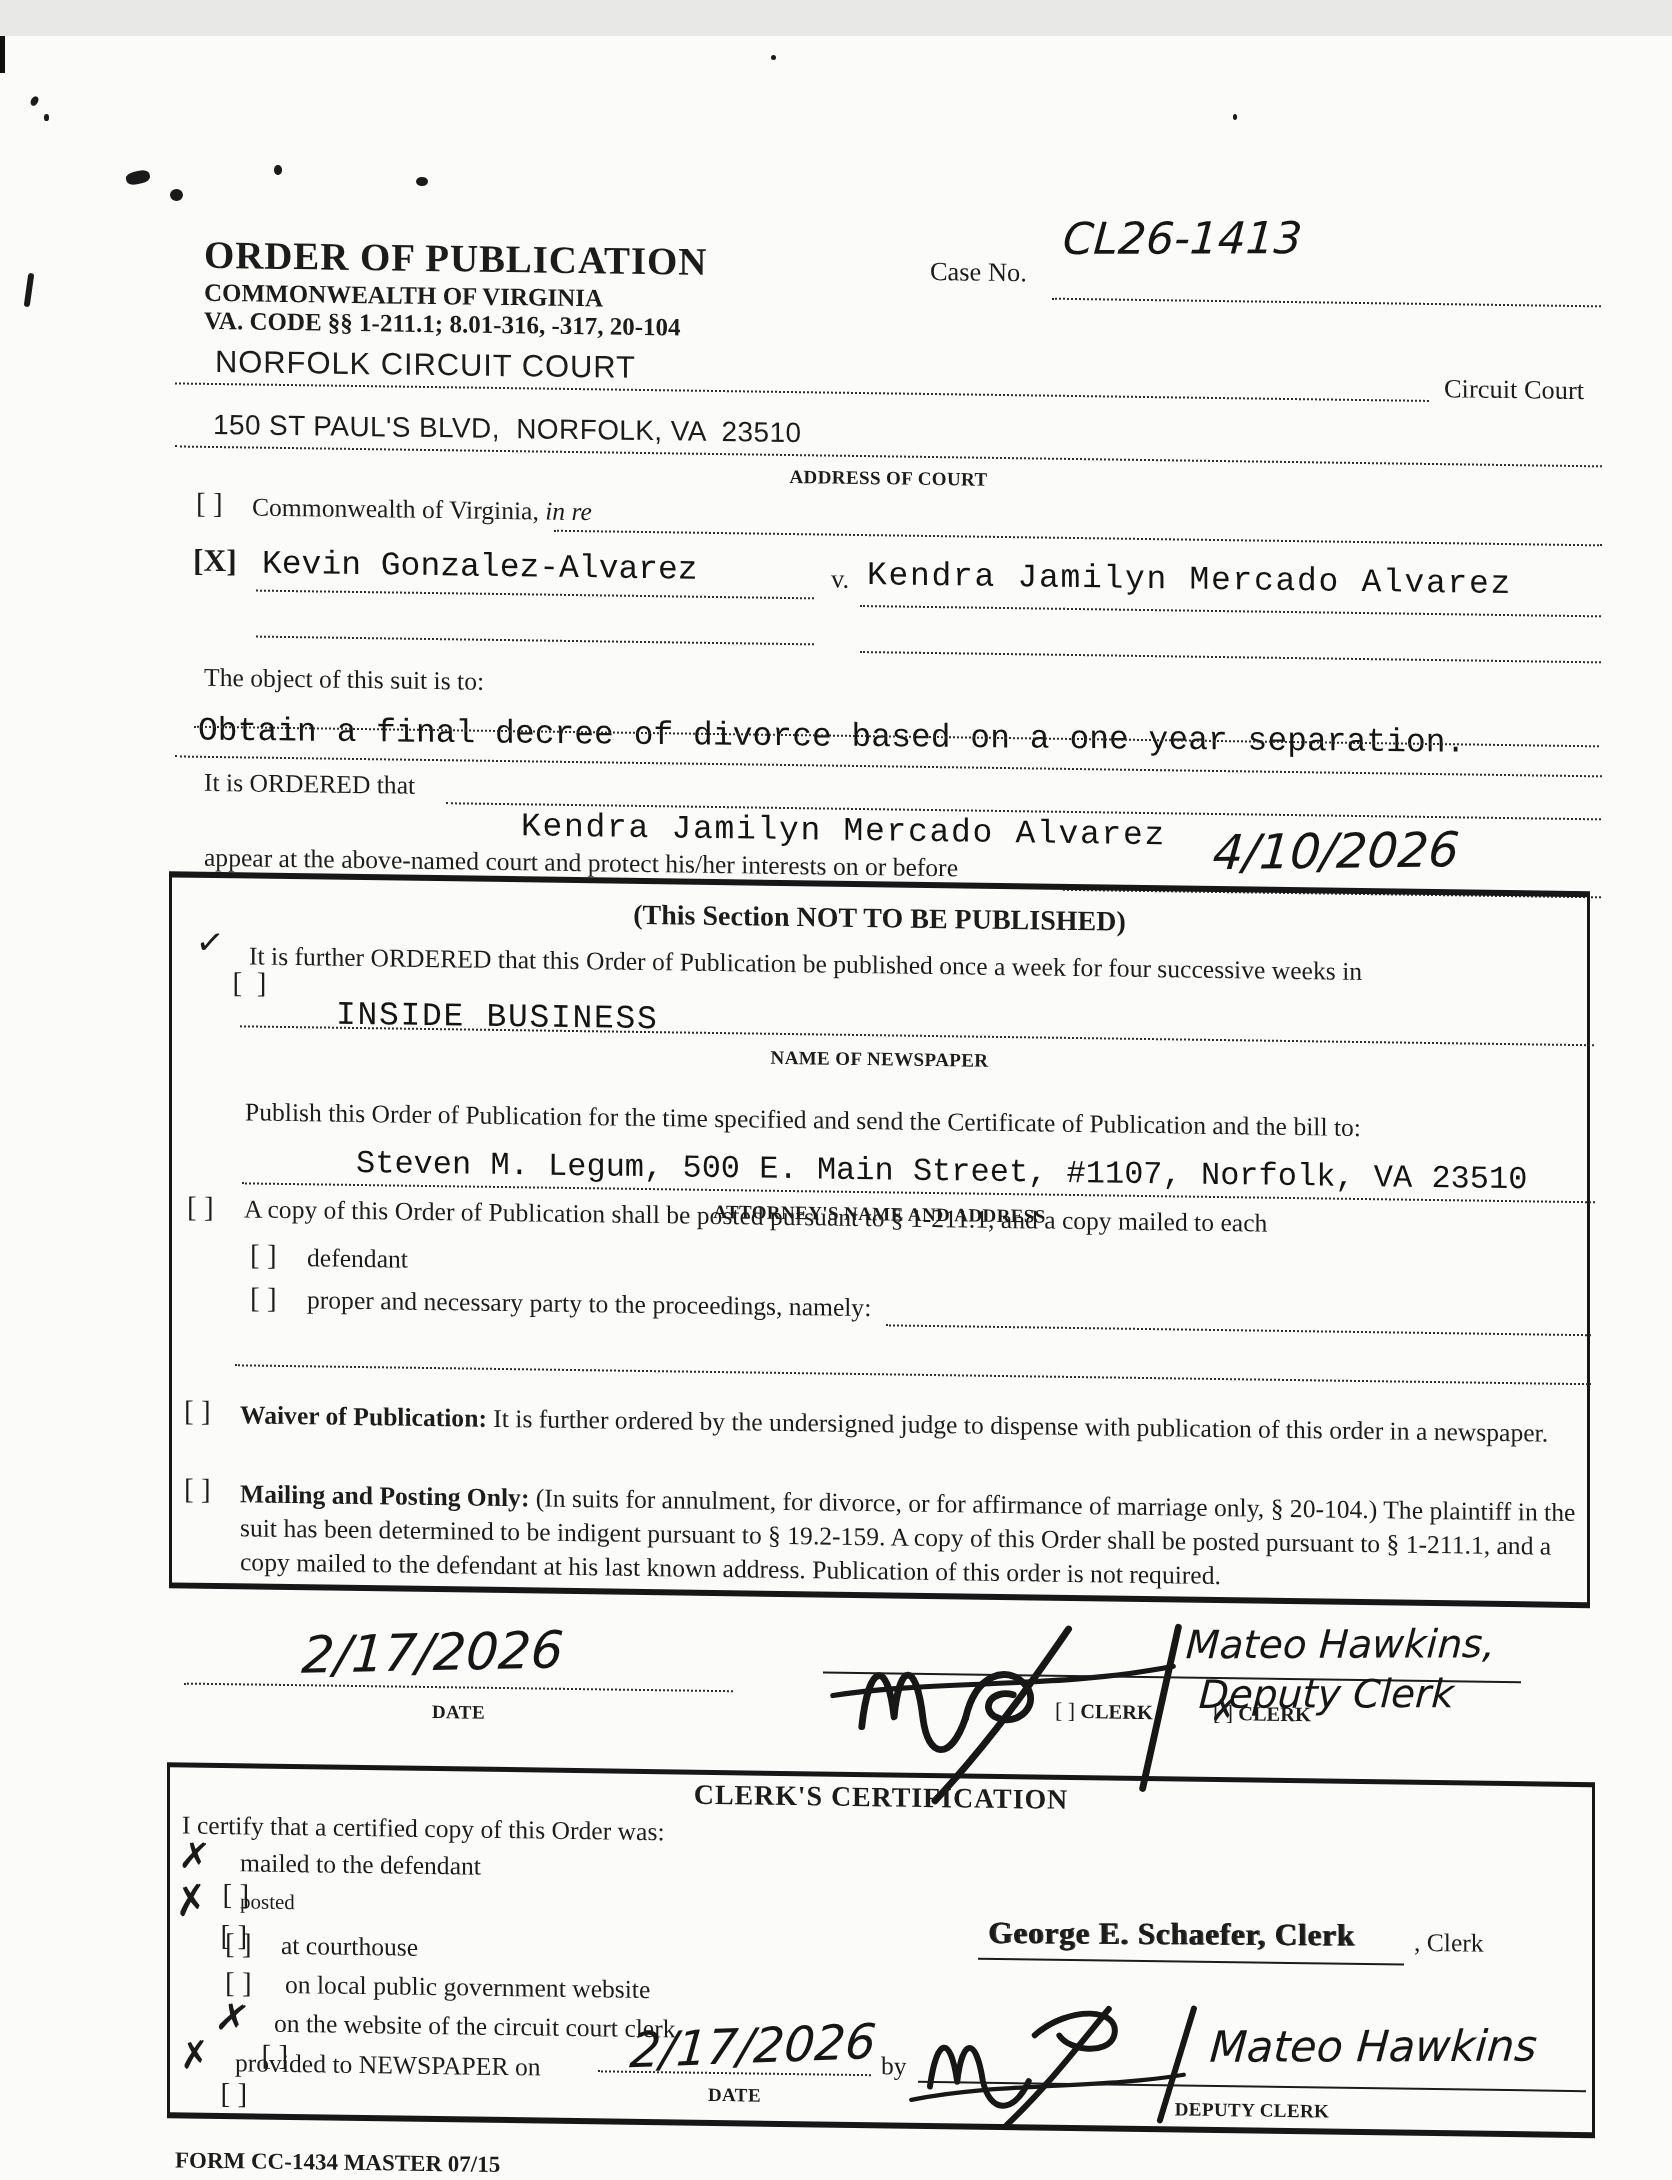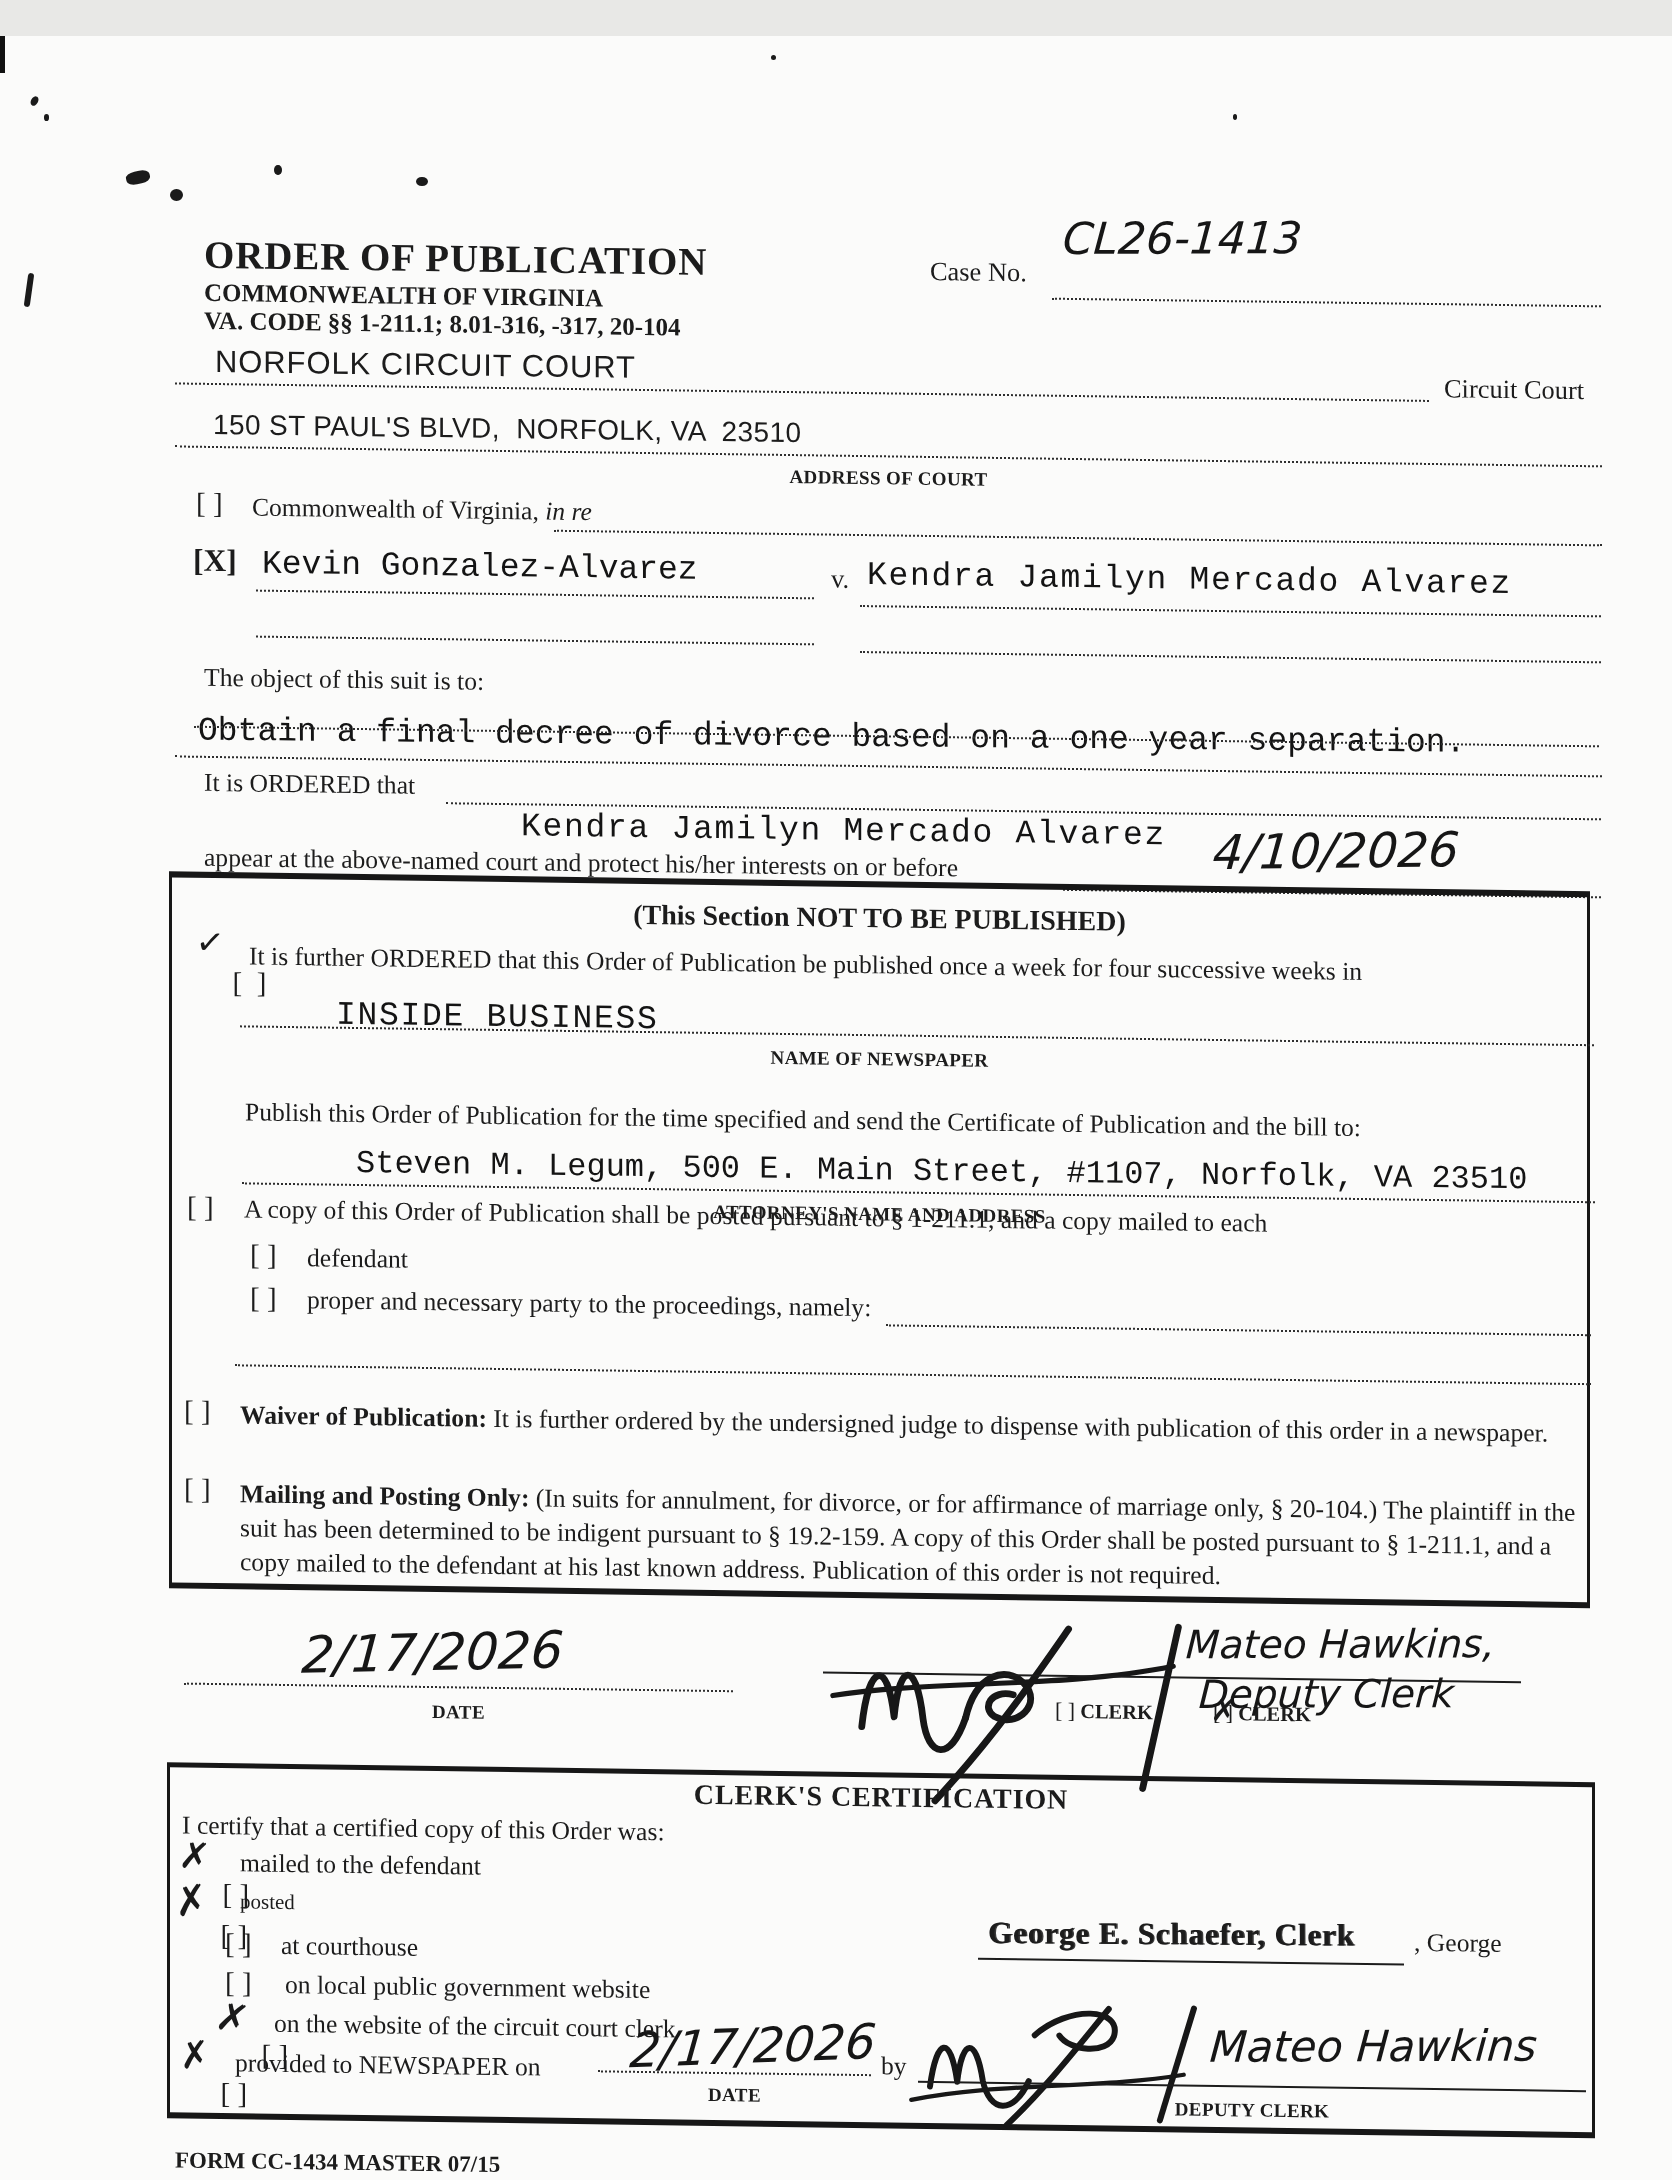--- a/index.html
+++ b/index.html
@@ -175,21 +175,21 @@
     <div class="abs" style="left:285px;top:1930px;font-size:25.6px;">on local public government website</div>
 
     <span class="cb" style="left:218px;top:1966px;">
       <span>[ ]</span>
       <span class="mk" style="left:-1.7px;top:-6.8px;font-size:39px;transform:rotate(10deg);">✗</span>
     </span>
     <div class="abs" style="left:274px;top:1969px;font-size:25.6px;">on the website of the circuit court clerk</div>
 
     <div class="abs serif stamp" style="left:988px;top:1864px;font-size:31px;transform:rotate(-0.4deg);">George E. Schaefer, Clerk</div>
     <div class="solid" style="left:978px;top:1908px;width:426px;"></div>
-    <div class="abs" style="left:1414px;top:1872px;font-size:25.6px;">, George</div>
+    <div class="abs" style="left:1414px;top:1872px;font-size:25.6px;">, Clerk</div>
 
     <span class="cb" style="left:177px;top:2005px;">
       <span>[ ]</span>
       <span class="mk" style="left:1.7px;top:-6.8px;font-size:37px;transform:rotate(-6deg);">✗</span>
     </span>
     <div class="abs" style="left:235px;top:2009px;font-size:25.6px;">provided to NEWSPAPER on</div>
     <div class="abs hand" style="left:630px;top:1971px;font-size:48px;transform:rotate(-3deg) skewX(-8deg);">2/17/2026</div>
     <div class="dotted" style="left:598px;top:2026px;width:273px;"></div>
     <div class="abs sm ctr" style="left:598px;top:2038px;width:273px;">DATE</div>
     <div class="abs" style="left:881px;top:2003px;font-size:25.6px;">by</div>

